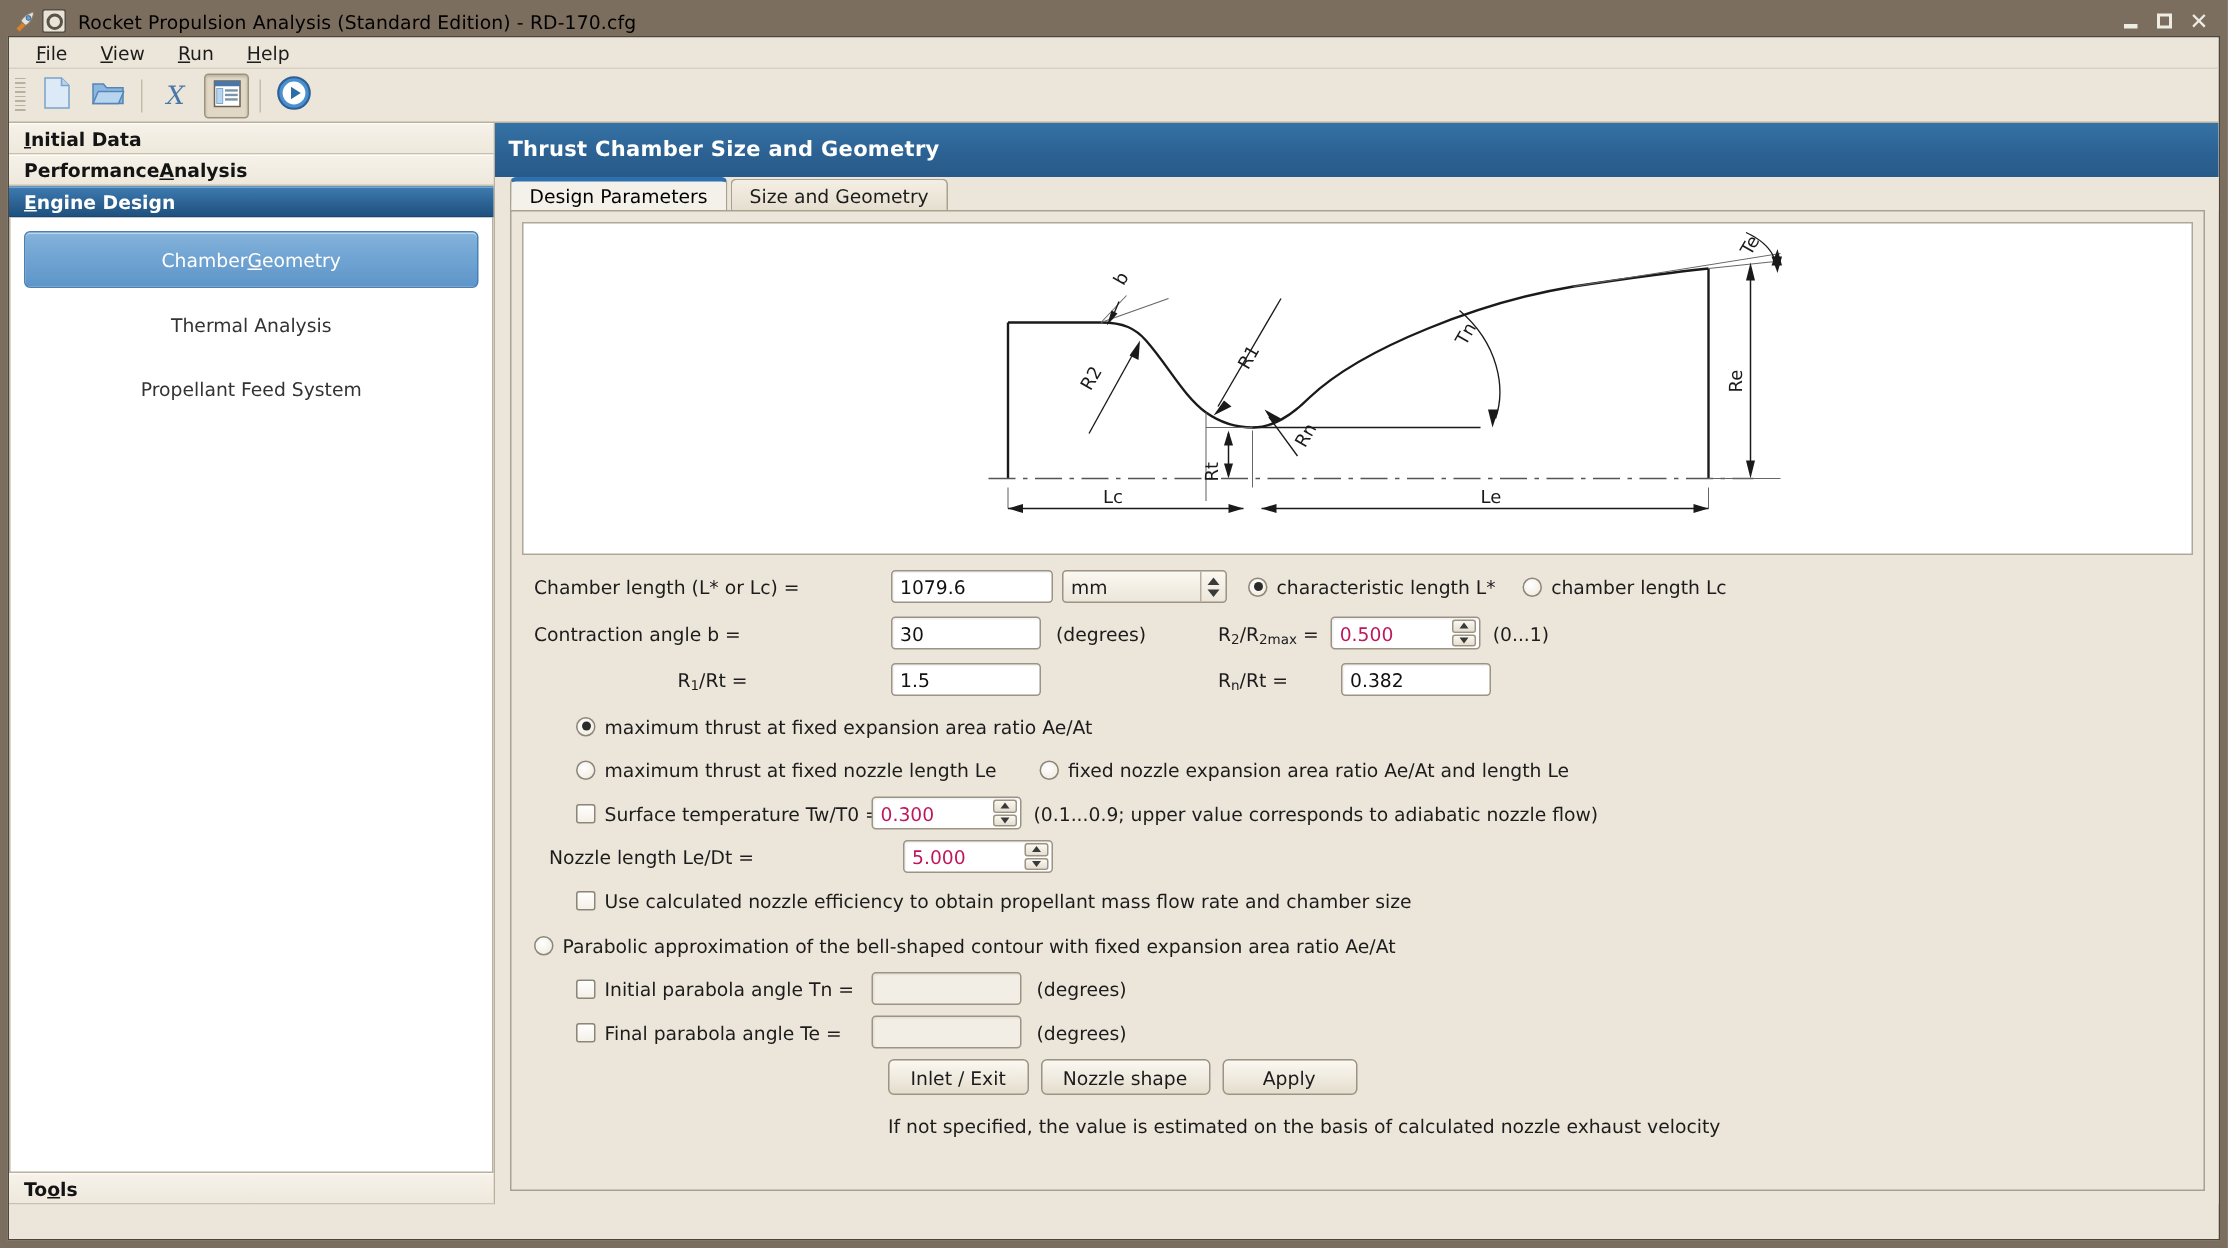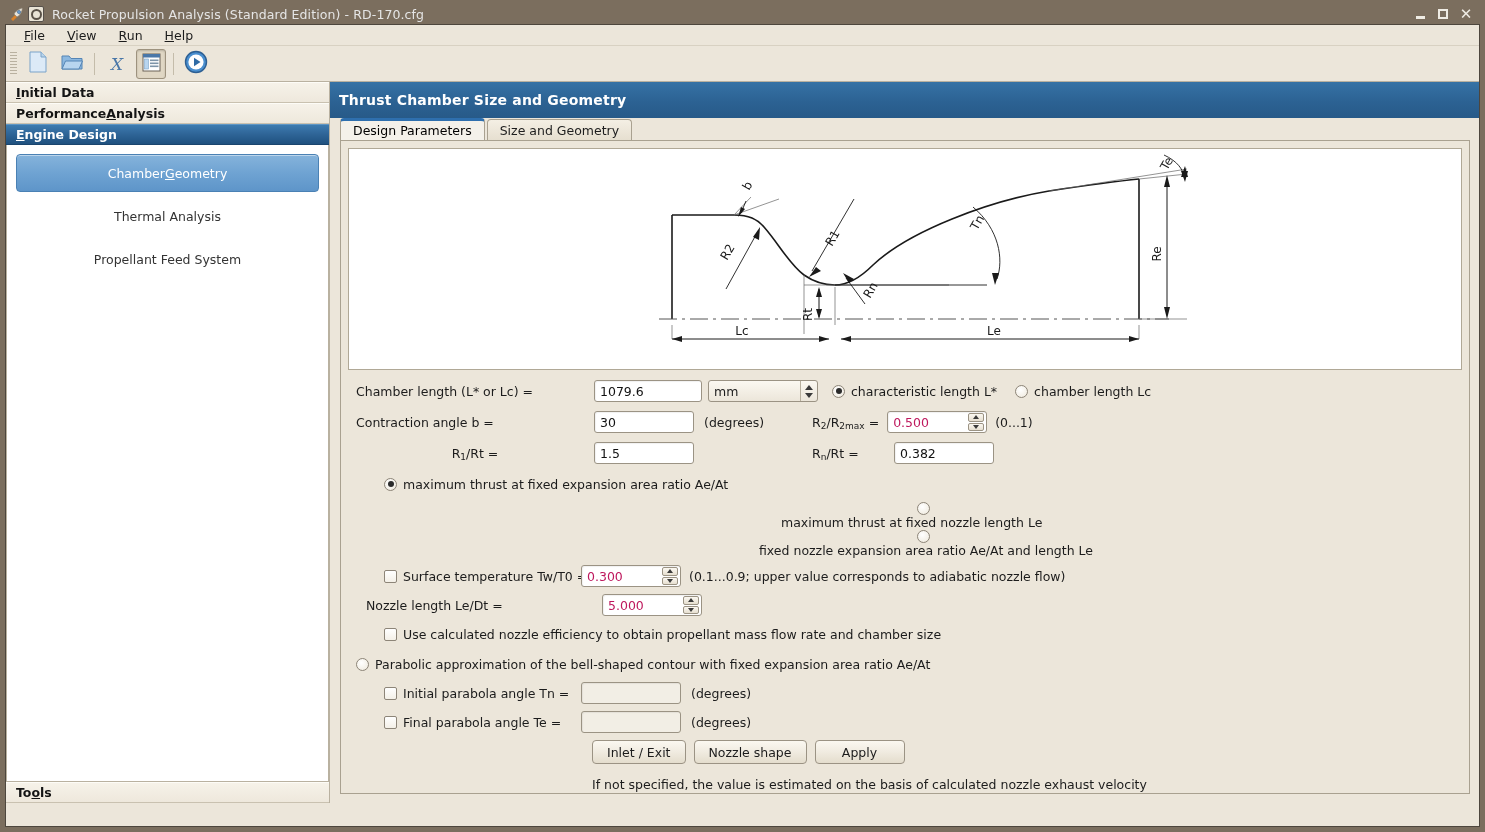--- a/index.html
+++ b/index.html
@@ -49,21 +49,21 @@
   .icon-winmenu::after {
     content: "";
     width: 7px; height: 7px;
     border: 2px solid #5a5248;
     border-radius: 50%;
   }
   #titlebar .title-text {
     margin-left: 8px;
     font-size: 12.5px;
     font-weight: normal;
-    color: #e5e5e5;
+    color: #000000;
     white-space: nowrap;
     letter-spacing: 0.1px;
   }
   #titlebar .spacer { flex: 1 1 auto; }
   #titlebar .win-btns { display: flex; gap: 3px; padding-right: 2px; }
   .win-btn {
     width: 20px; height: 17px;
     display: flex; align-items: center; justify-content: center;
     color: #efece4;
     font-size: 12px;
@@ -714,21 +714,21 @@
               <span class="lbl" style="margin-left:20px;width:74px;">R<sub>n</sub>/Rt&nbsp;=</span>
               <span class="txtfield" style="width:100px;margin-left:8px;">0.382</span>
             </div>
 
 
             <div class="row" style="margin-left:28px;margin-bottom:7px;">
               <span class="radio checked"></span>
               <span class="ctl-label">maximum thrust at fixed expansion area ratio Ae/At</span>
             </div>
 
-            <div class="row" style="margin-left:28px;margin-bottom:7px;flex-direction:column;">
+            <div class="row" style="margin-left:28px;margin-bottom:7px;">
               <span class="radio"></span>
               <span class="ctl-label" style="width:290px;">maximum thrust at fixed nozzle length Le</span>
               <span class="radio"></span>
               <span class="ctl-label">fixed nozzle expansion area ratio Ae/At and length Le</span>
             </div>
 
             <div class="row" style="margin-left:28px;margin-bottom:7px;">
               <span class="checkbox"></span>
               <span class="ctl-label" style="width:178px;">Surface temperature Tw/T0 =</span>
               <span class="spinner" style="width:100px;">

